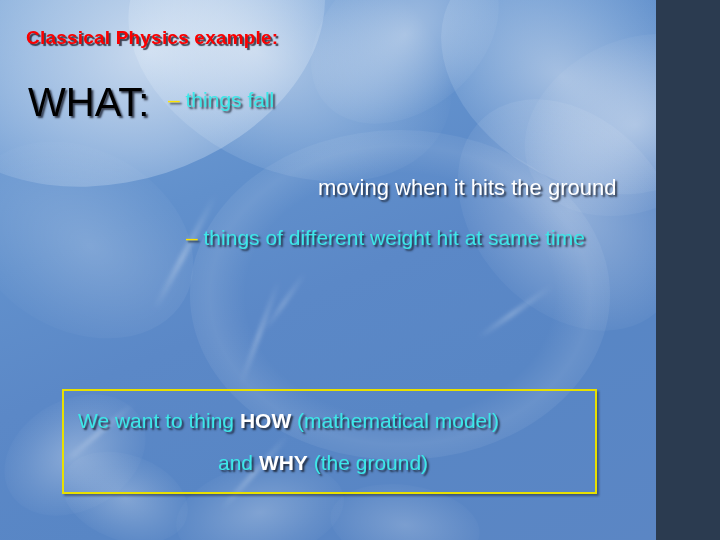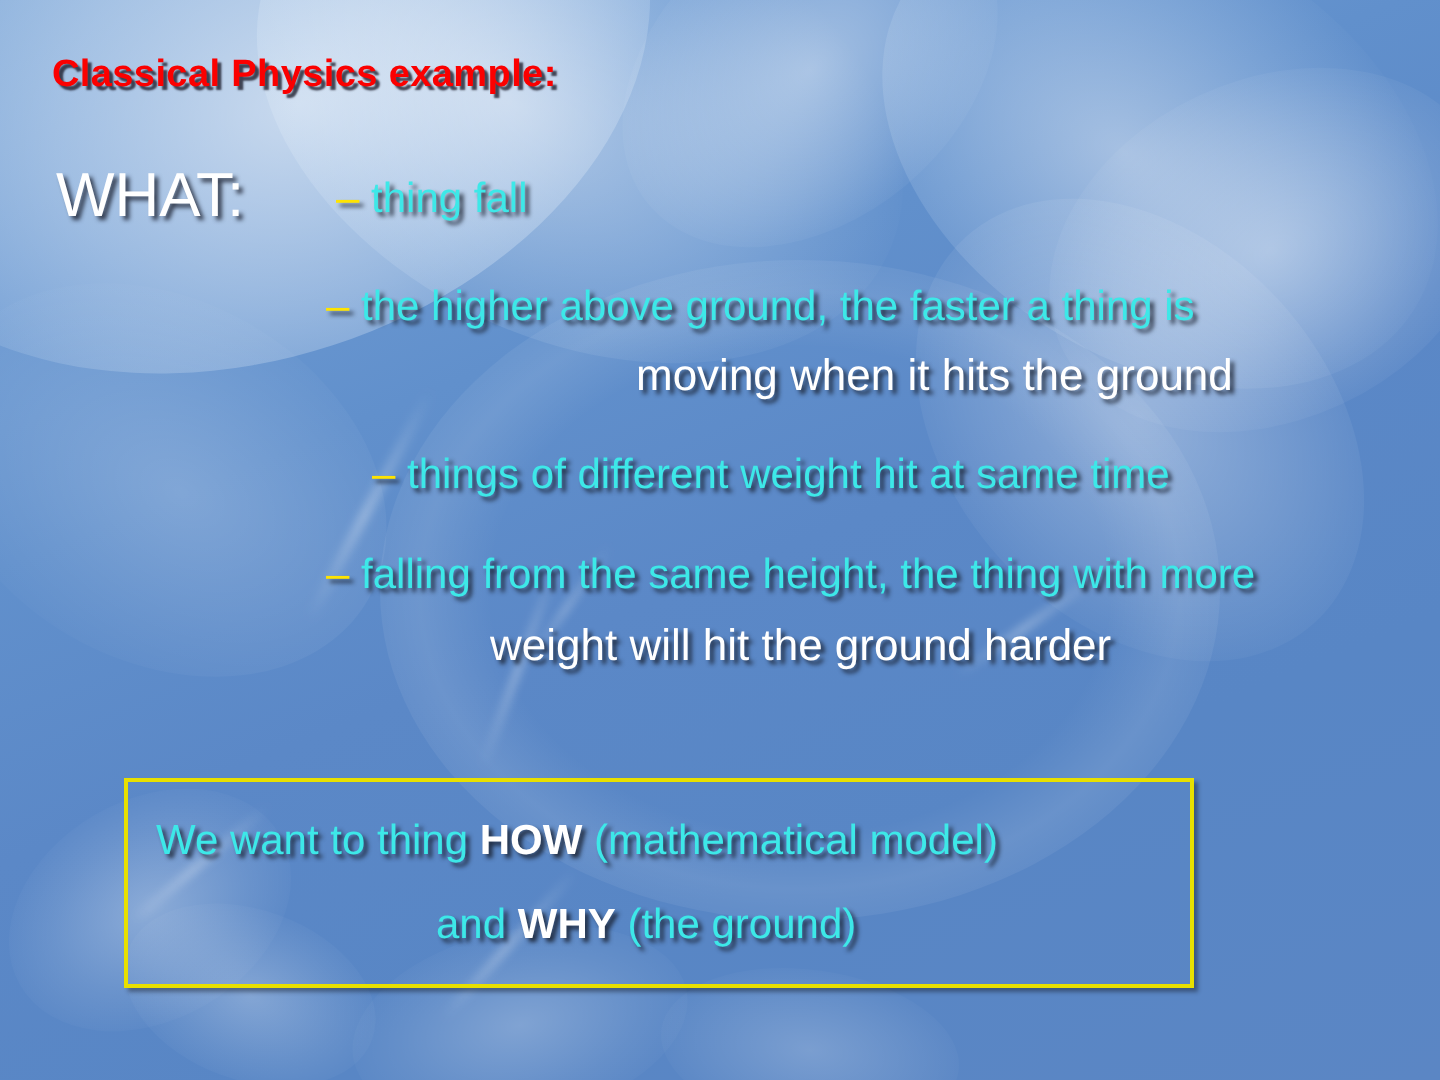--- a/index.html
+++ b/index.html
@@ -2,21 +2,21 @@
 <html><head>
 <meta charset="utf-8">
 <style>
   html, body {
     margin: 0;
     padding: 0;
     background: #2b3b50;
   }
   #slide {
     position: relative;
-    width: 720px;
+    width: 656px;
     height: 540px;
     overflow: hidden;
     font-family: "Liberation Sans", sans-serif;
     background-color: #5b86c6;
   }
 
   
   .sky-base {
     position: absolute;
     inset: 0;
@@ -181,22 +181,22 @@
     color: #fb0000;
     letter-spacing: 0.2px;
     text-shadow: 2px 2px 1px rgba(25,25,40,0.78);
     white-space: nowrap;
   }
 
   .what-label {
     position: absolute;
     left: 28px;
     top: 80px;
-    font-size: 31px;
-    color: #ffffff;
+    font-size: 40px;
+    color: #000000;
     text-shadow: 2px 2px 2px rgba(25,30,45,0.80);
     white-space: nowrap;
   }
 
   .bullet {
     position: absolute;
     font-size: 21px;
     color: #3de8e8;
     text-shadow: 2px 2px 2px rgba(22,28,42,0.82);
     white-space: nowrap;
@@ -268,29 +268,26 @@
   <div class="streak s4"></div>
   <div class="streak s5"></div>
   <div class="streak s6"></div>
 
   <div class="content">
 
     <div class="slide-title">Classical Physics example:</div>
 
     <div class="what-label">WHAT:</div>
 
-    <div class="bullet b1"><span class="dash">–</span><span> thing fall</span></div>
-
-    <div class="bullet b2"><span class="dash">–</span><span> the higher above ground, the faster a thing is</span></div>
+    <div class="bullet b1"><span class="dash">–</span><span> things fall</span></div>
+
     <div class="cont b2c">moving when it hits the ground</div>
 
     <div class="bullet b3"><span class="dash">–</span><span> things of different weight hit at same time</span></div>
 
-    <div class="bullet b4"><span class="dash">–</span><span> falling from the same height, the thing with more</span></div>
-    <div class="cont b4c">weight will hit the ground harder</div>
 
     <div class="callout-box"></div>
 
     <div class="callout-line cl1"><span>We want to thing </span><span class="hl">HOW</span><span> (mathematical model)</span></div>
 
     <div class="callout-line cl2"><span>and </span><span class="hl">WHY</span><span> (the ground)</span></div>
 
   </div>
 </div>
 

